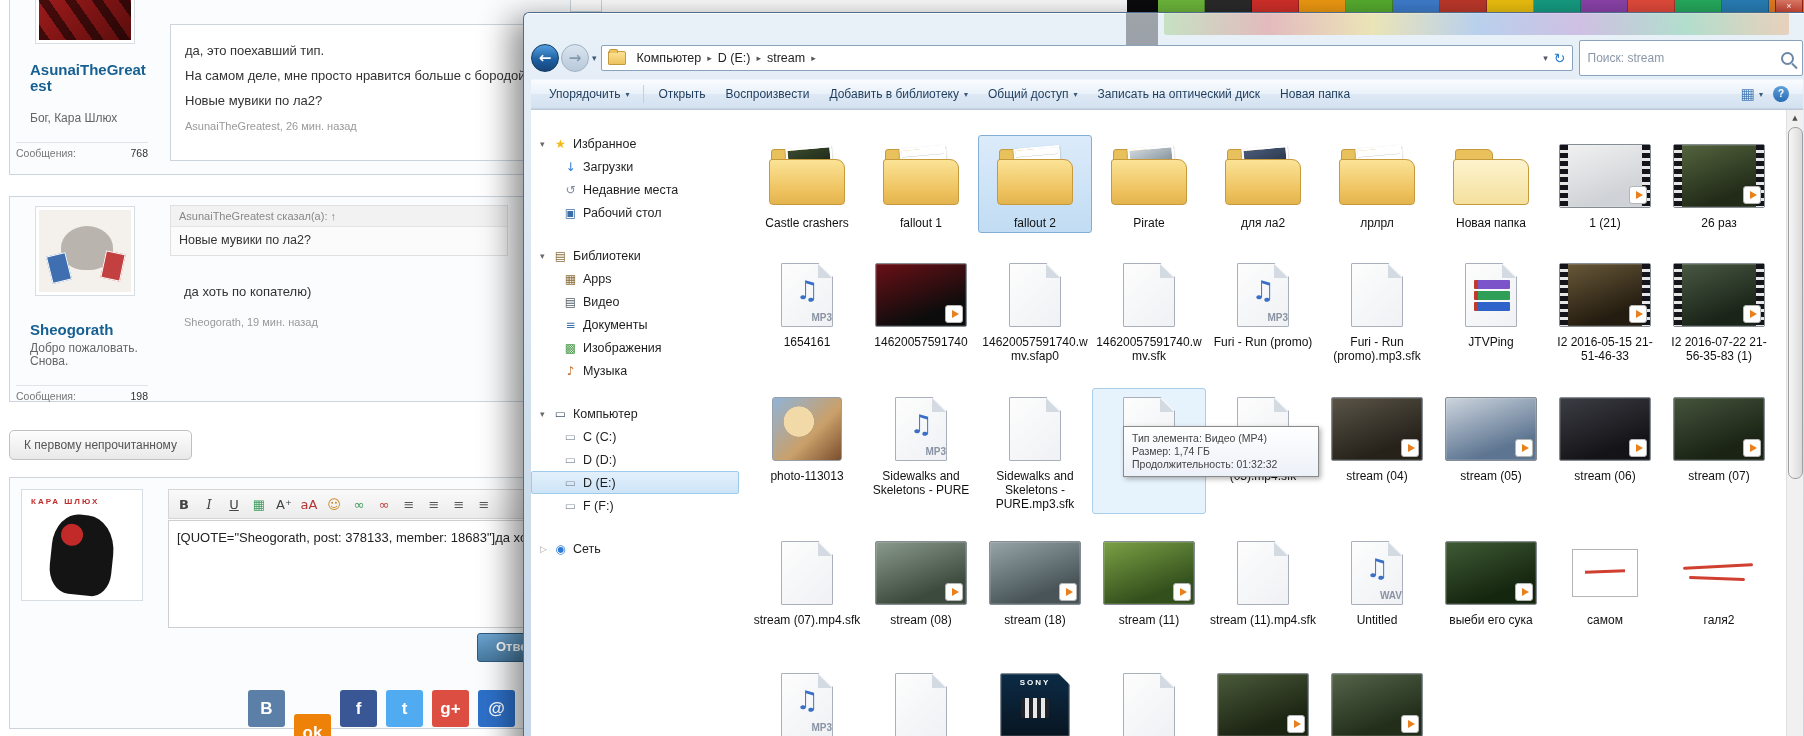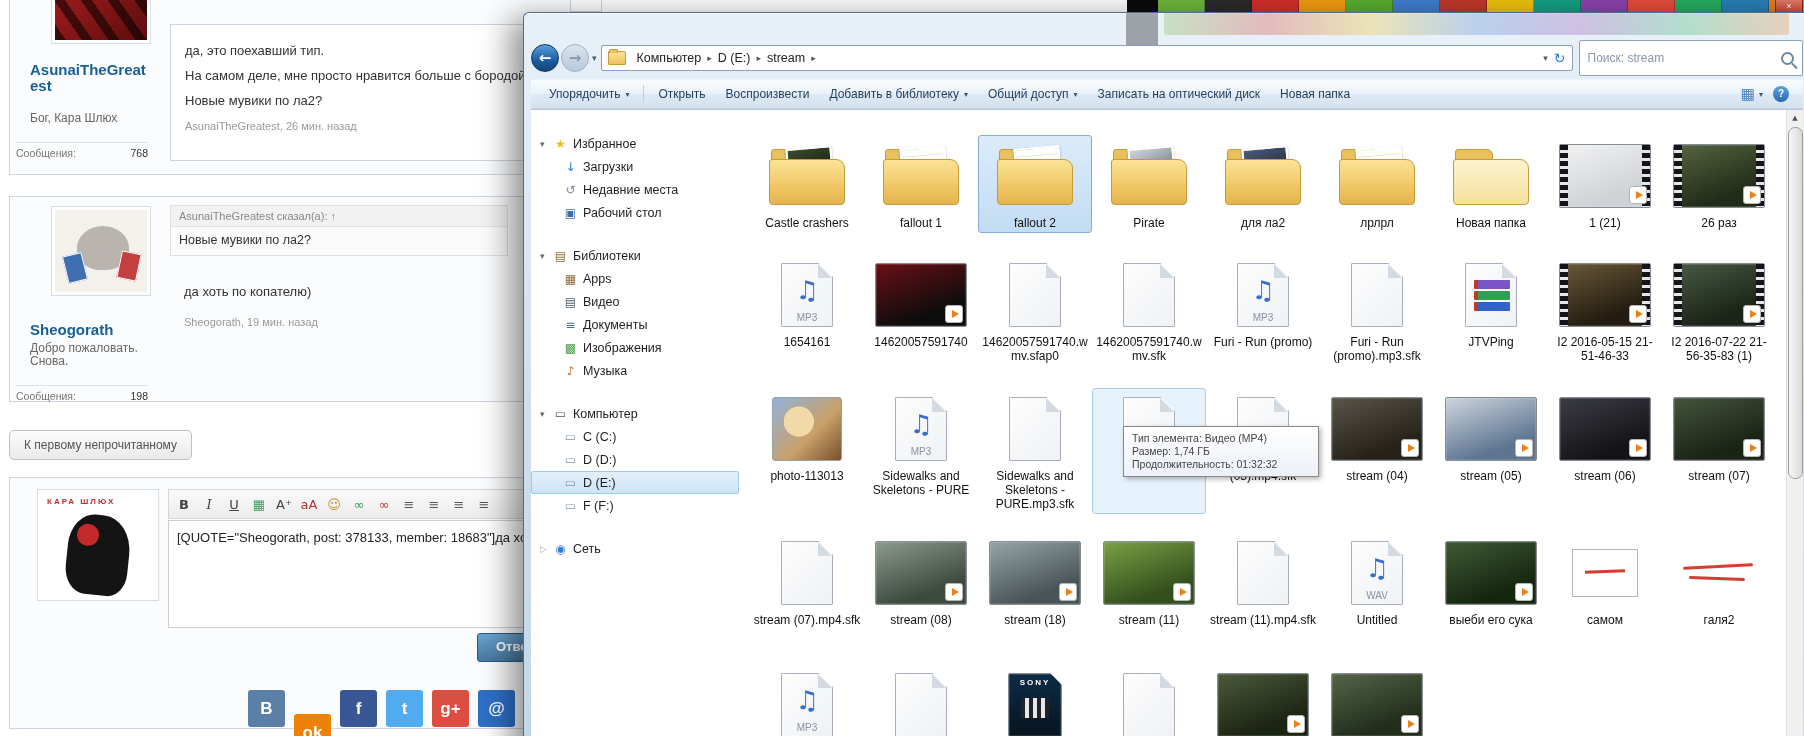--- a/index.html
+++ b/index.html
@@ -15,21 +15,21 @@
             border:1px solid #8e2417;border-top:none;border-radius:0 0 3px 3px;color:#fff;font-size:9px;
             text-align:center;line-height:13px;z-index:1;}
 
   
   #forum{position:absolute;inset:0;z-index:1;color:#333;}
   .frag{position:absolute;left:170px;top:-34px;width:432px;height:46px;border:1px solid #ccd5de;background:#fff;
         display:flex;align-items:flex-end;padding:4px 12px;font-size:13px;color:#333;box-sizing:border-box;}
   .postbox{position:absolute;left:9px;width:562px;border:1px solid #ccd5de;background:#fbfcfd;box-sizing:border-box;}
   #post1-box{top:-60px;height:235px;}
   #post2-box{top:196px;height:206px;}
-  .avatar{position:absolute;border:1px solid #d6dde3;background:#fff;padding:3px;box-sizing:border-box;margin-left:16px;}
+  .avatar{position:absolute;border:1px solid #d6dde3;background:#fff;padding:3px;box-sizing:border-box;}
   .av-inner{width:100%;height:100%;}
   #avatar1{left:35px;top:-50px;width:100px;height:94px;}
   #avatar1 .av-inner{background:
       repeating-linear-gradient(55deg, rgba(0,0,0,.55) 0 9px, rgba(0,0,0,0) 9px 22px),
       linear-gradient(135deg,#b32020,#5c0d0d);}
   #avatar2{left:35px;top:206px;width:100px;height:90px;}
   #avatar2 .av-inner{position:relative;background:#f4f1ec;overflow:hidden;}
   #avatar2 .mouse{position:absolute;left:22px;top:16px;width:52px;height:44px;background:#b9b4ad;border-radius:50% 50% 45% 45%;}
   #avatar2 .card1{position:absolute;left:10px;top:44px;width:18px;height:26px;background:#3f6fb0;transform:rotate(-14deg);border:1px solid #fff;}
   #avatar2 .card2{position:absolute;left:64px;top:42px;width:18px;height:26px;background:#c34040;transform:rotate(12deg);border:1px solid #fff;}
@@ -153,35 +153,35 @@
                   background:linear-gradient(180deg,#fbe396,#eec25f 70%,#e3b44e);
                   border:1px solid #c49a3c;border-radius:3px 9px 4px 4px;}
   .folder.empty .ffront{background:linear-gradient(180deg,#fdf3cd,#f4e09e);}
 
   
   .page{position:relative;width:52px;height:64px;background:linear-gradient(135deg,#fdfdfd,#eff1f4);
         border:1px solid #a9b0bc;border-radius:1px;box-sizing:border-box;
         clip-path:polygon(0 0,72% 0,100% 22%,100% 100%,0 100%);}
   .page .fold{position:absolute;top:0;right:0;width:0;height:0;border-top:14px solid transparent;border-left:14px solid #d4dae2;}
   .page .note{position:absolute;left:50%;top:42%;transform:translate(-50%,-50%);font-size:26px;color:#3a6fc8;}
-  .page .fmt{position:absolute;bottom:3px;width:100%;text-align:center;font-size:10px;font-weight:normal;color:#8a93a3;}
+  .page .fmt{position:absolute;bottom:3px;width:100%;text-align:right;font-size:10px;font-weight:bold;color:#8a93a3;}
   .books{position:absolute;left:8px;top:16px;width:36px;}
   .books div{height:9px;margin-bottom:2px;border-left:4px solid #c0392b;border-radius:1px;}
   .bk1{background:#7b54c9;}.bk2{background:#2f9e57;}.bk3{background:#2f63c9;}
 
   
   .vid{position:relative;width:92px;height:64px;border:1px solid #858c94;border-radius:2px;box-sizing:border-box;
        box-shadow:inset 0 0 0 1px rgba(255,255,255,.14);}
   .vid.film::before,.vid.film::after{content:"";position:absolute;top:0;bottom:0;width:8px;
        background:repeating-linear-gradient(180deg,#14141a 0 5px,#e6e6e6 5px 8px);}
   .vid.film::before{left:0;} .vid.film::after{right:0;}
   .badge{position:absolute;right:3px;bottom:3px;width:16px;height:16px;background:#fff;border:1px solid #b5b5b5;
          border-radius:3px;display:flex;align-items:center;justify-content:center;z-index:2;}
   .badge .tri{width:0;height:0;border-left:7px solid #e8801c;border-top:4px solid transparent;border-bottom:4px solid transparent;margin-left:2px;}
-  .vid.sony{width:54px;background:linear-gradient(180deg,#0c2b46,#081521);}
+  .vid.sony{width:70px;background:linear-gradient(180deg,#0c2b46,#081521);}
   .vid.sony .slabel{position:absolute;top:4px;width:100%;text-align:center;color:#fff;font-size:8px;letter-spacing:2px;font-weight:bold;}
   .vid.sony .filmbox{position:absolute;left:50%;top:55%;transform:translate(-50%,-50%);width:28px;height:20px;border-radius:2px;
         background:repeating-linear-gradient(90deg,#20242a 0 4px,#e8e8e8 4px 8px);}
   .vid.sony .fold2{position:absolute;top:-1px;right:-1px;width:0;height:0;border-top:12px solid #fff;border-left:12px solid transparent;}
 
   
   .photo{width:70px;height:64px;border:1px solid #97a0a8;border-radius:3px;box-sizing:border-box;
          background:radial-gradient(circle at 38% 38%, #f2d9a8 0 26%, rgba(0,0,0,0) 27%),
                     linear-gradient(135deg,#8fb3d9,#caa06a 58%,#7a4f2e);}
   .shotw{position:relative;width:64px;height:46px;background:#fff;border:1px solid #b5b5b5;}

